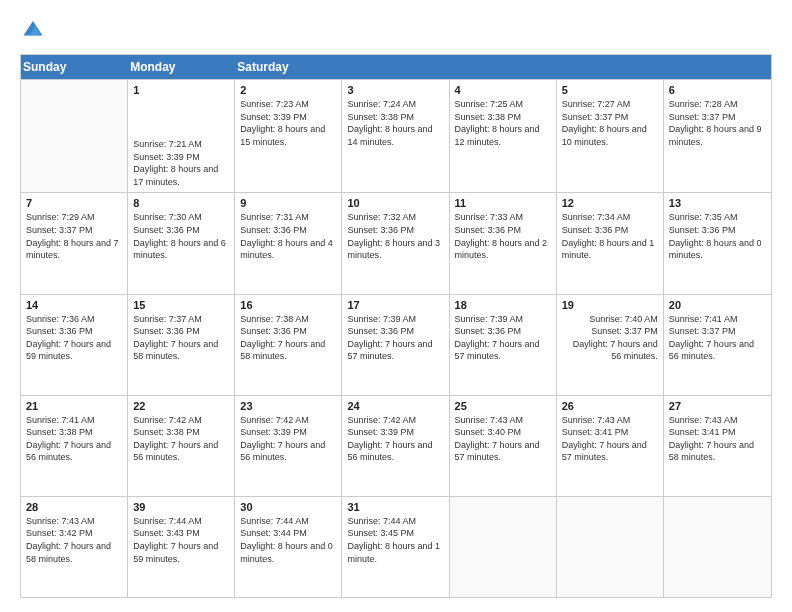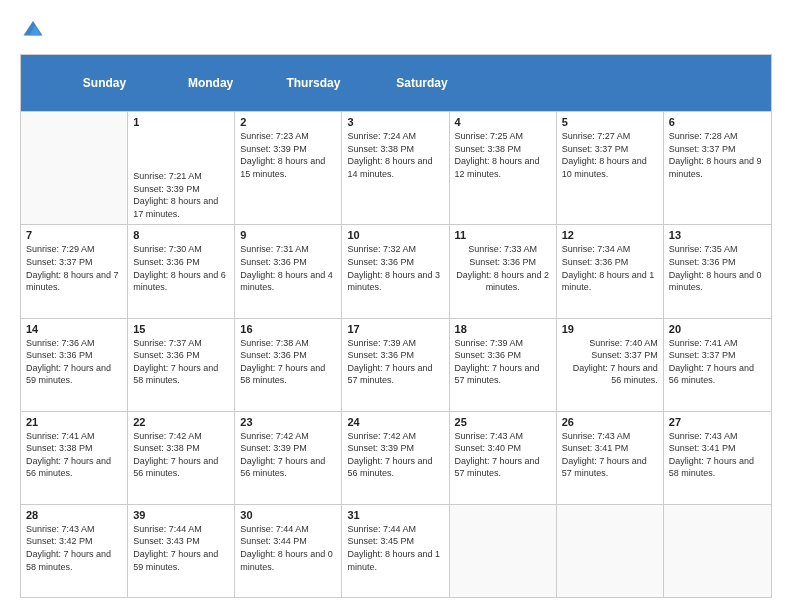--- a/index.html
+++ b/index.html
@@ -62,22 +62,22 @@
     }
     .cal-header-row {
       display: grid;
       grid-template-columns: repeat(7, 1fr);
       background: #3a7abf;
     }
     .cal-header-cell {
       color: #fff;
       font-size: 12px;
       font-weight: bold;
-      text-align: right;
-      padding: 21px 2px;
+      text-align: left;
+      padding: 5px 2px;
     }
     .cal-body {
       flex: 1;
       display: flex;
       flex-direction: column;
     }
     .cal-row {
       display: grid;
       grid-template-columns: repeat(7, 1fr);
       flex: 1;
@@ -134,21 +134,20 @@
     <div class="title-block">
       <div class="month-title"></div>
       <div class="location"></div>
     </div>
   </div>
 
   <div class="calendar">
     <div class="cal-header-row">
     <div class="cal-header-cell">Sunday</div>
         <div class="cal-header-cell">Monday</div>
-        <div class="cal-header-cell">Thursday</div>
         <div class="cal-header-cell">Saturday</div>
       </div>
     <div class="cal-body">
     <div class="cal-row">
           <div class="cal-cell empty"></div>
           <div class="cal-cell">
             <div class="day-number">1</div>
             <div class="cell-info" style="white-space: pre-line; margin-top: 40px;">Sunrise: 7:21 AM
 Sunset: 3:39 PM
 Daylight: 8 hours and 17 minutes.</div>
@@ -204,21 +203,21 @@
 Daylight: 8 hours and 4 minutes.</div>
           </div>
           <div class="cal-cell">
             <div class="day-number">10</div>
             <div class="cell-info" style="white-space: pre-line;">Sunrise: 7:32 AM
 Sunset: 3:36 PM
 Daylight: 8 hours and 3 minutes.</div>
           </div>
           <div class="cal-cell">
             <div class="day-number">11</div>
-            <div class="cell-info" style="white-space: pre-line; text-align: center;">Sunrise: 7:33 AM
+            <div class="cell-info" style="white-space: pre-line;">Sunrise: 7:33 AM
 Sunset: 3:36 PM
 Daylight: 8 hours and 2 minutes.</div>
           </div>
           <div class="cal-cell">
             <div class="day-number">12</div>
             <div class="cell-info" style="white-space: pre-line;">Sunrise: 7:34 AM
 Sunset: 3:36 PM
 Daylight: 8 hours and 1 minute.</div>
           </div>
           <div class="cal-cell">

